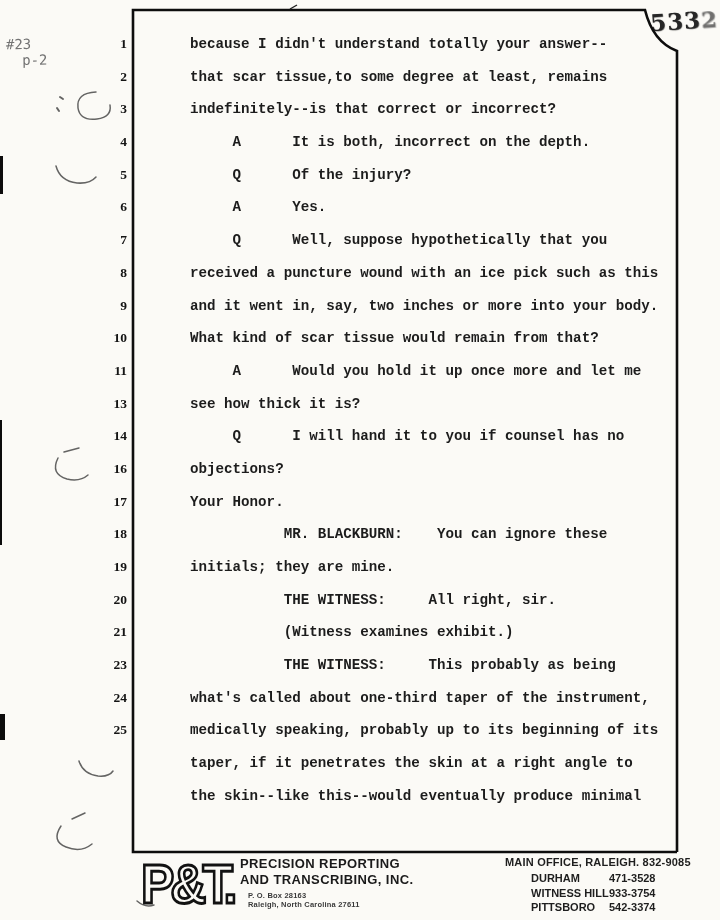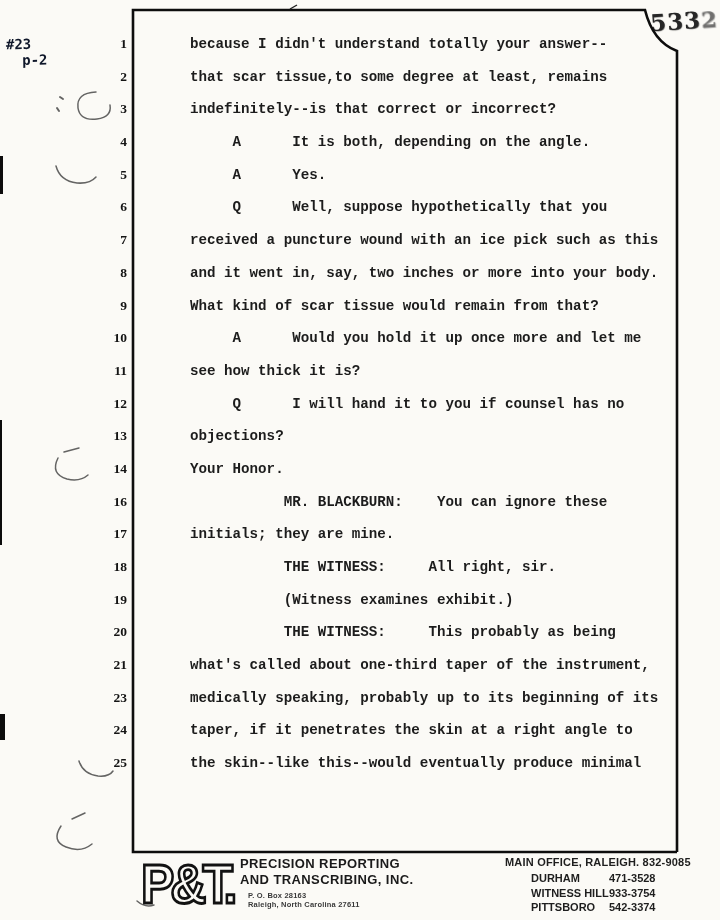--- a/index.html
+++ b/index.html
@@ -12,22 +12,22 @@
     font-family: "Liberation Sans", sans-serif;
   }
   
   .edge-strip { position: absolute; left: 0; background: #0c0c0c; }
 
   
   .margin-note {
     position: absolute;
     left: 6px; top: 36px;
     font-family: "DejaVu Sans Mono", monospace;
-    font-size: 14px; font-weight: bold;
-    color: #0f172a;
+    font-size: 14px; font-weight: normal;
+    color: #737373;
     line-height: 16px;
     transform: rotate(-1deg);
   }
   .margin-note .l2 { margin-left: 16px; }
 
   
   .stamp {
     position: absolute;
     left: 650px; top: 7px;
     font-family: "DejaVu Serif", serif;
@@ -164,39 +164,39 @@
       <div class="ln">2</div>
       <div class="ln">3</div>
       <div class="ln">4</div>
       <div class="ln">5</div>
       <div class="ln">6</div>
       <div class="ln">7</div>
       <div class="ln">8</div>
       <div class="ln">9</div>
       <div class="ln">10</div>
       <div class="ln">11</div>
-      <div class="ln">12</div>
       <div class="ln">13</div>
       <div class="ln">14</div>
       <div class="ln">16</div>
       <div class="ln">17</div>
       <div class="ln">18</div>
       <div class="ln">19</div>
       <div class="ln">20</div>
       <div class="ln">21</div>
       <div class="ln">23</div>
       <div class="ln">24</div>
       <div class="ln">25</div>
     </div>
 
   <div class="transcript-lines" id="transcript-lines">
       <div class="tl">because I didn't understand totally your answer--</div>
       <div class="tl">that scar tissue,to some degree at least, remains</div>
       <div class="tl">indefinitely--is that correct or incorrect?</div>
-      <div class="tl">     A      It is both, depending on the angle.</div>
+      <div class="tl">     A      It is both, incorrect on the depth.</div>
+      <div class="tl">     Q      Of the injury?</div>
       <div class="tl">     A      Yes.</div>
       <div class="tl">     Q      Well, suppose hypothetically that you</div>
       <div class="tl">received a puncture wound with an ice pick such as this</div>
       <div class="tl">and it went in, say, two inches or more into your body.</div>
       <div class="tl">What kind of scar tissue would remain from that?</div>
       <div class="tl">     A      Would you hold it up once more and let me</div>
       <div class="tl">see how thick it is?</div>
       <div class="tl">     Q      I will hand it to you if counsel has no</div>
       <div class="tl">objections?</div>
       <div class="tl">Your Honor.</div>

